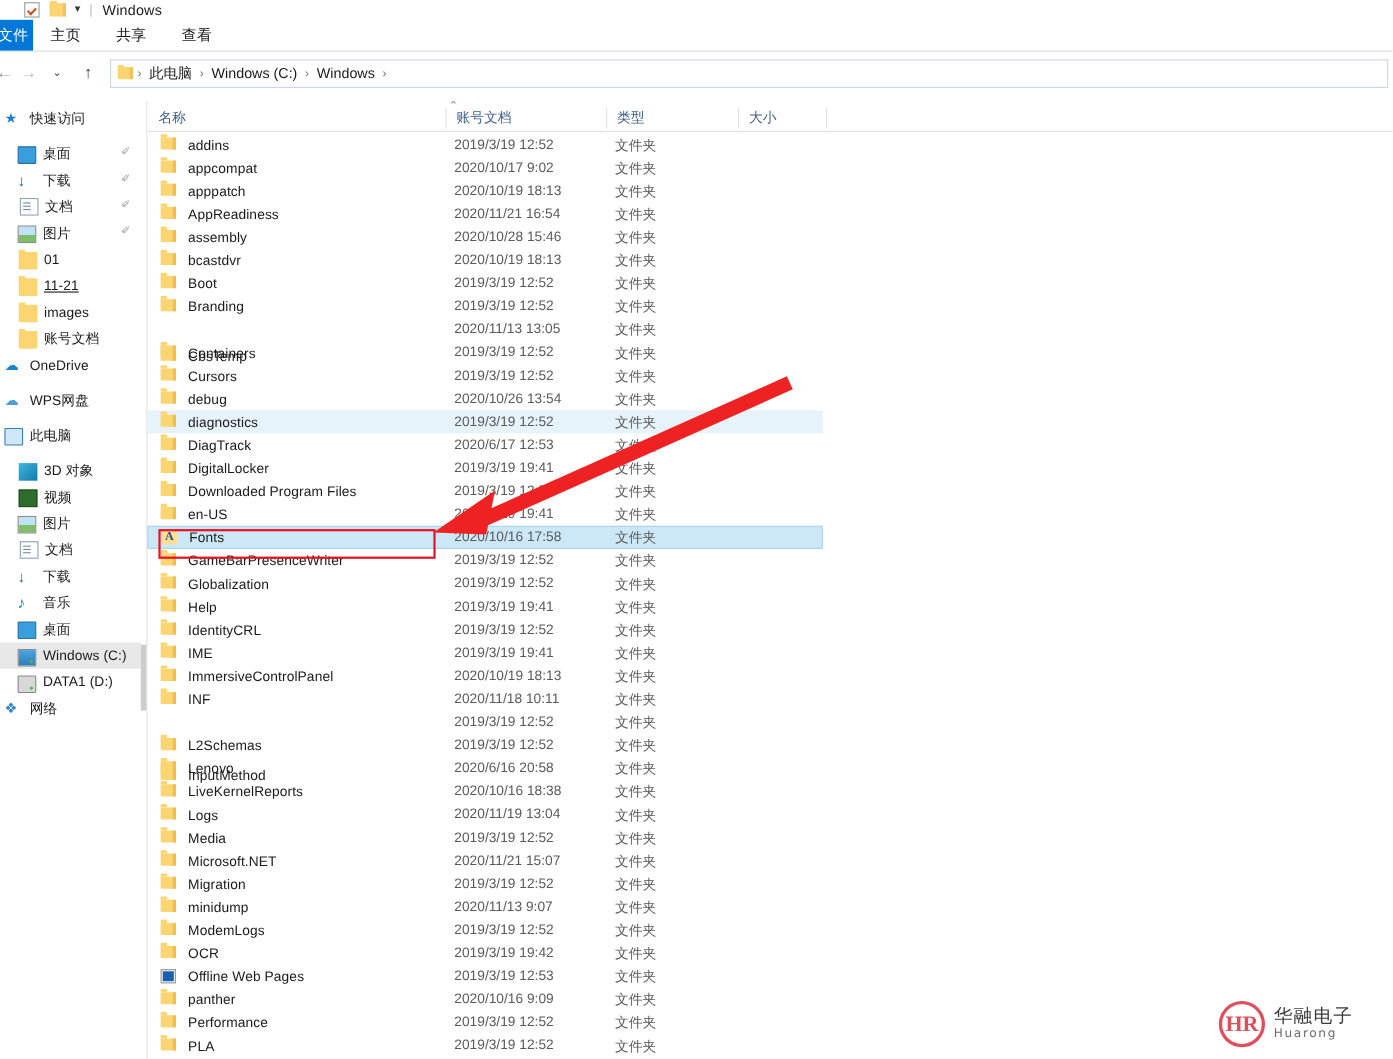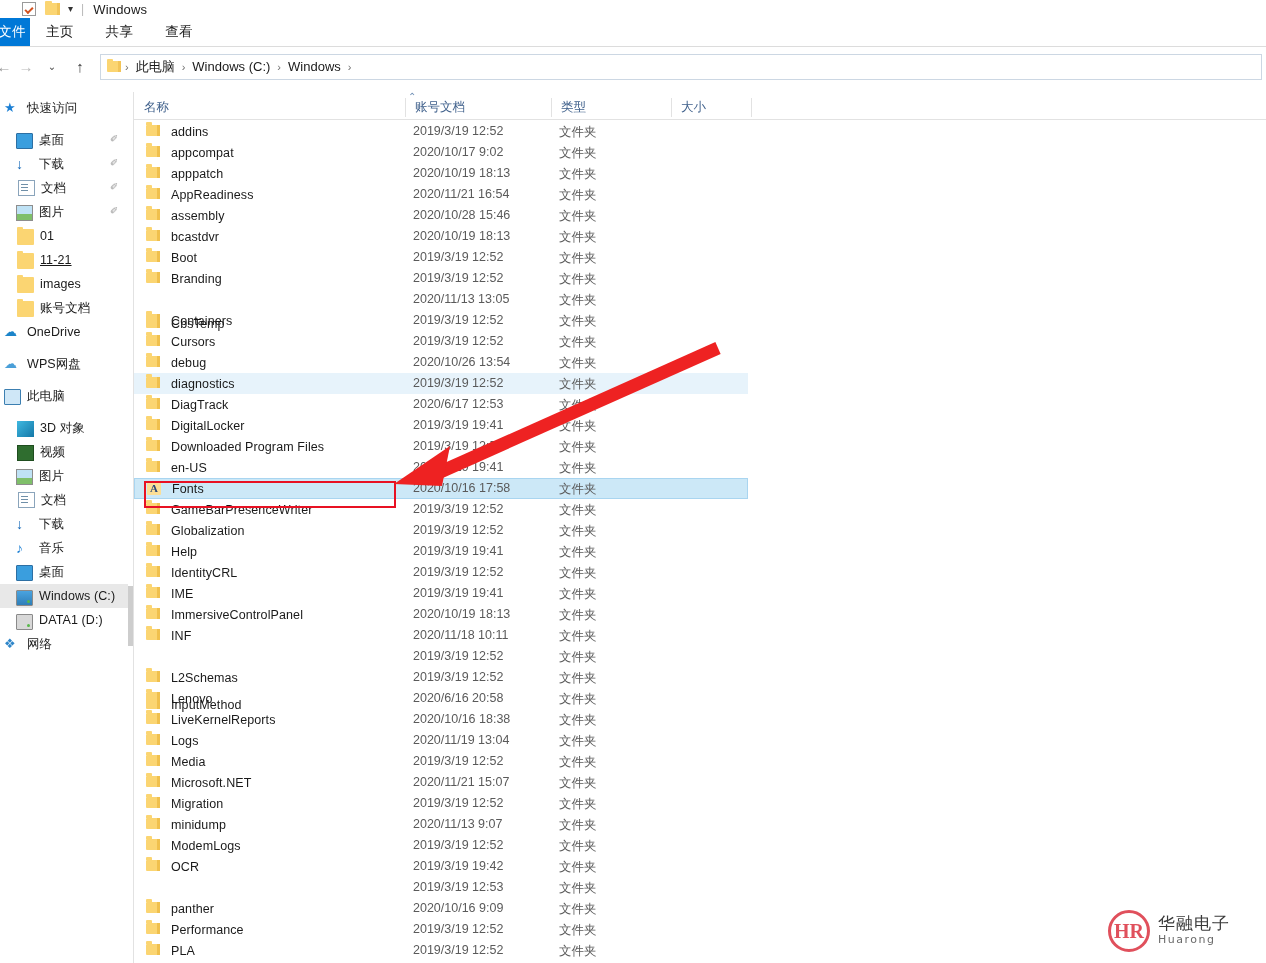--- a/index.html
+++ b/index.html
@@ -683,20 +683,26 @@
       <span class="fdate" style="top: 717px;">2019/3/19 12:52</span>
       <span class="ftype" style="top: 717px;">文件夹</span>
       <div class="frow" style="top: 735px;">
         <span class="fico">
           <span class="f-folder" style="display: block;"></span>
         </span>
         <span class="fname">OCR</span>
       </div>
       <span class="fdate" style="top: 738px;">2019/3/19 19:42</span>
       <span class="ftype" style="top: 738px;">文件夹</span>
+      <div class="frow" style="top: 756px;">
+        <span class="fico">
+          <span class="f-web" style="display: block;"></span>
+        </span>
+        <span class="fname">Offline Web Pages</span>
+      </div>
       <span class="fdate" style="top: 759px;">2019/3/19 12:53</span>
       <span class="ftype" style="top: 759px;">文件夹</span>
       <div class="frow" style="top: 777px;">
         <span class="fico">
           <span class="f-folder" style="display: block;"></span>
         </span>
         <span class="fname">panther</span>
       </div>
       <span class="fdate" style="top: 780px;">2020/10/16 9:09</span>
       <span class="ftype" style="top: 780px;">文件夹</span>

